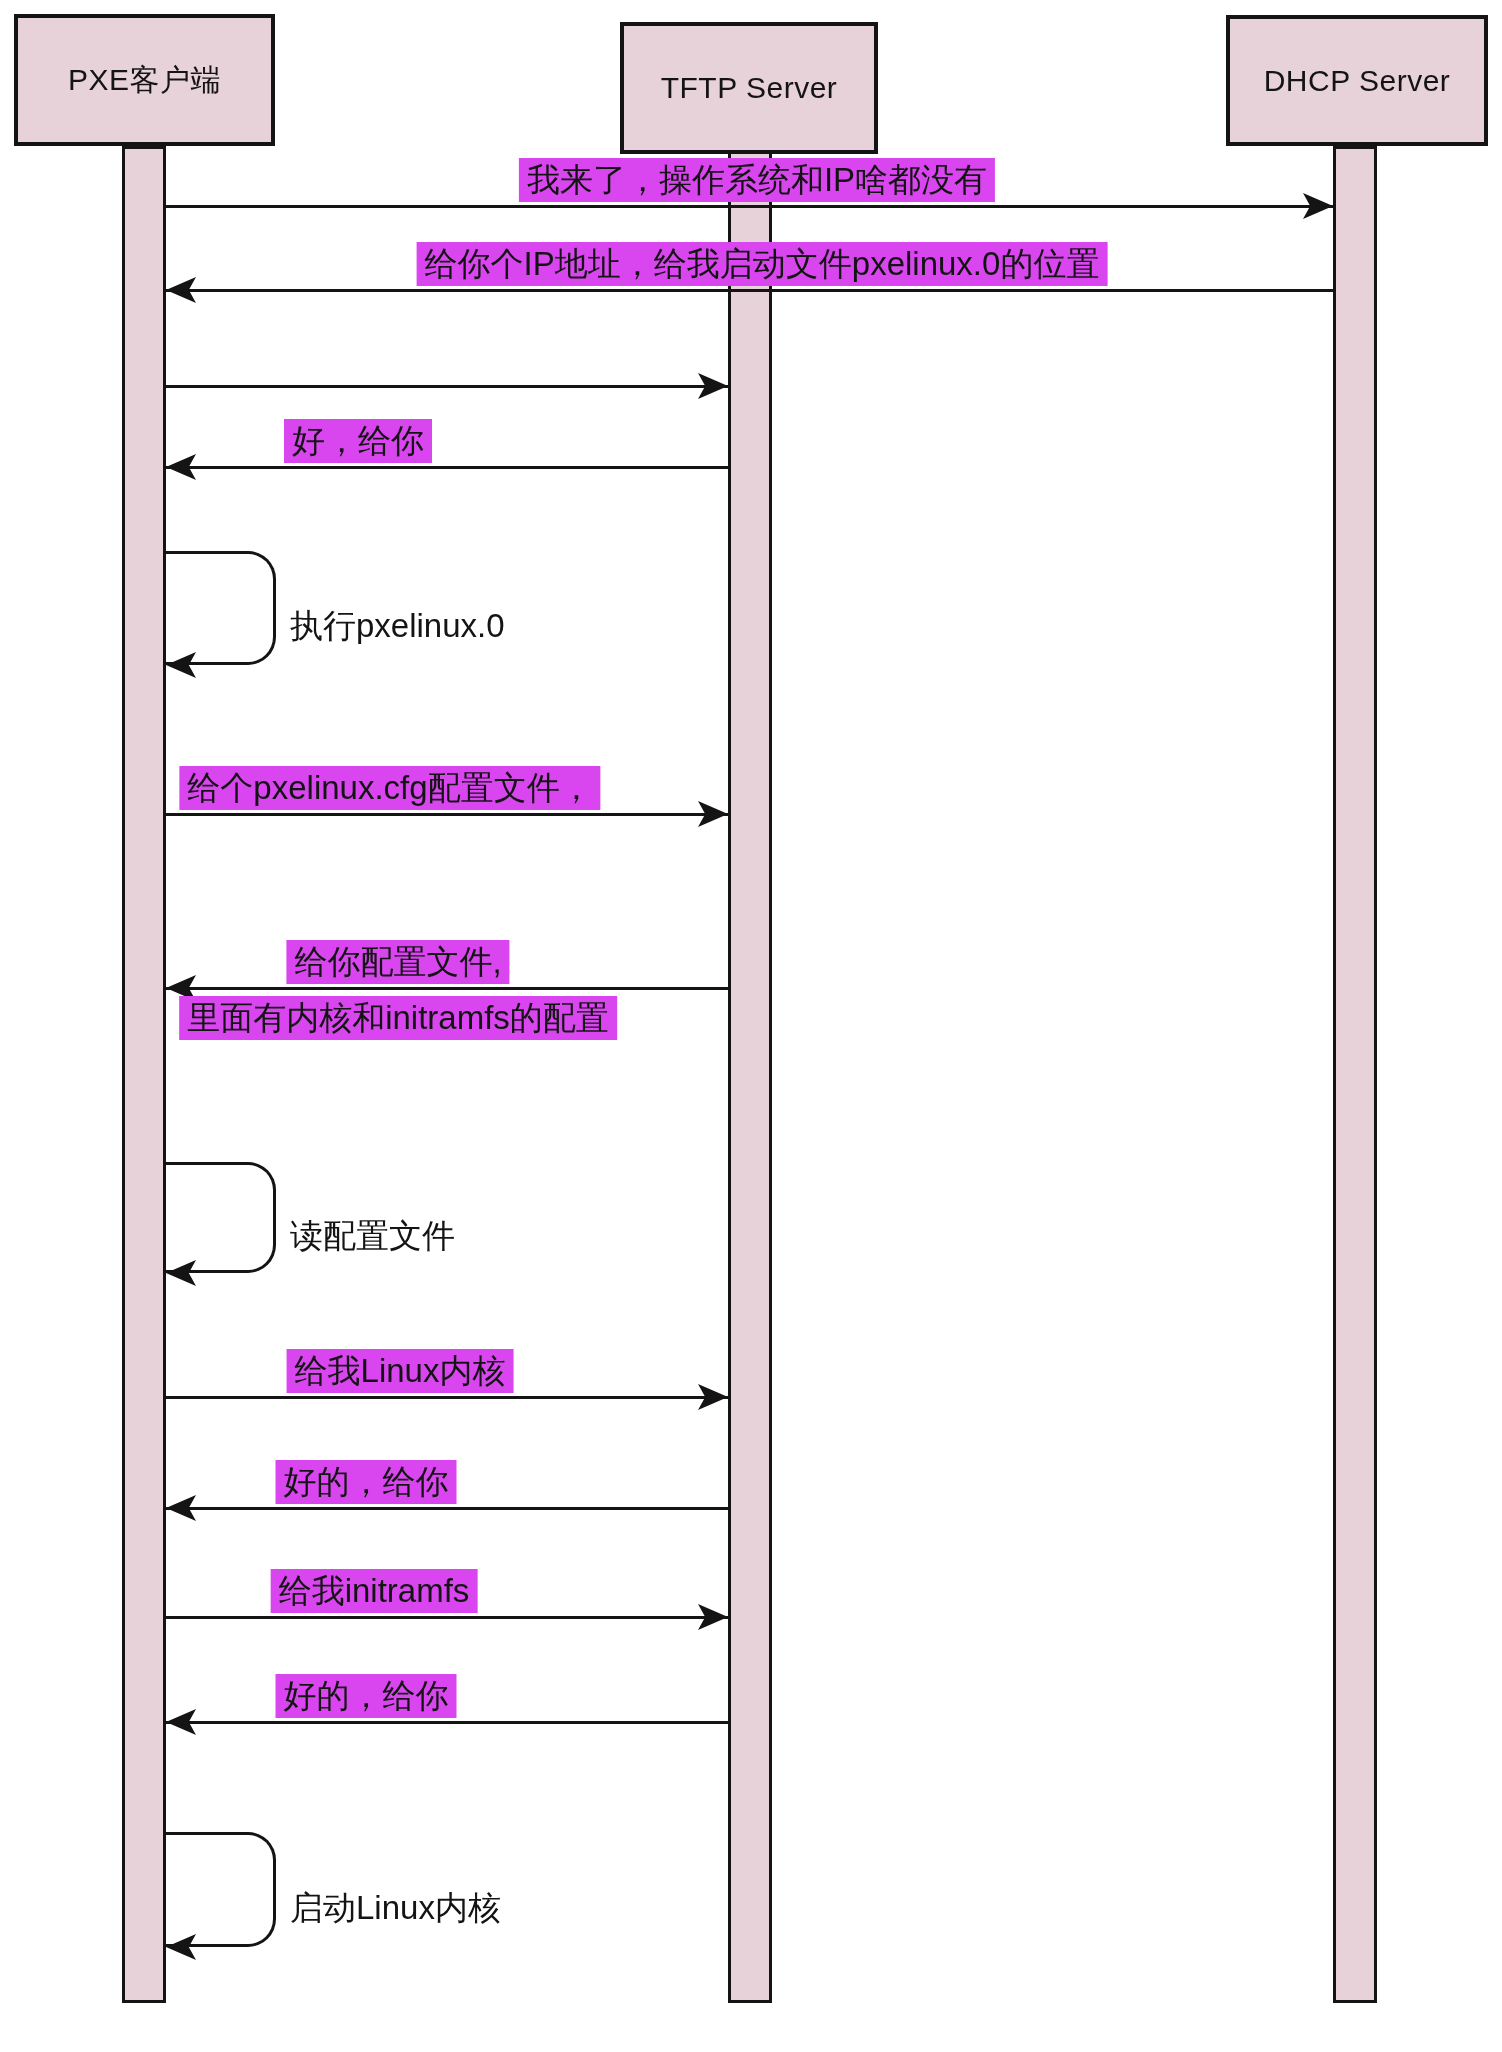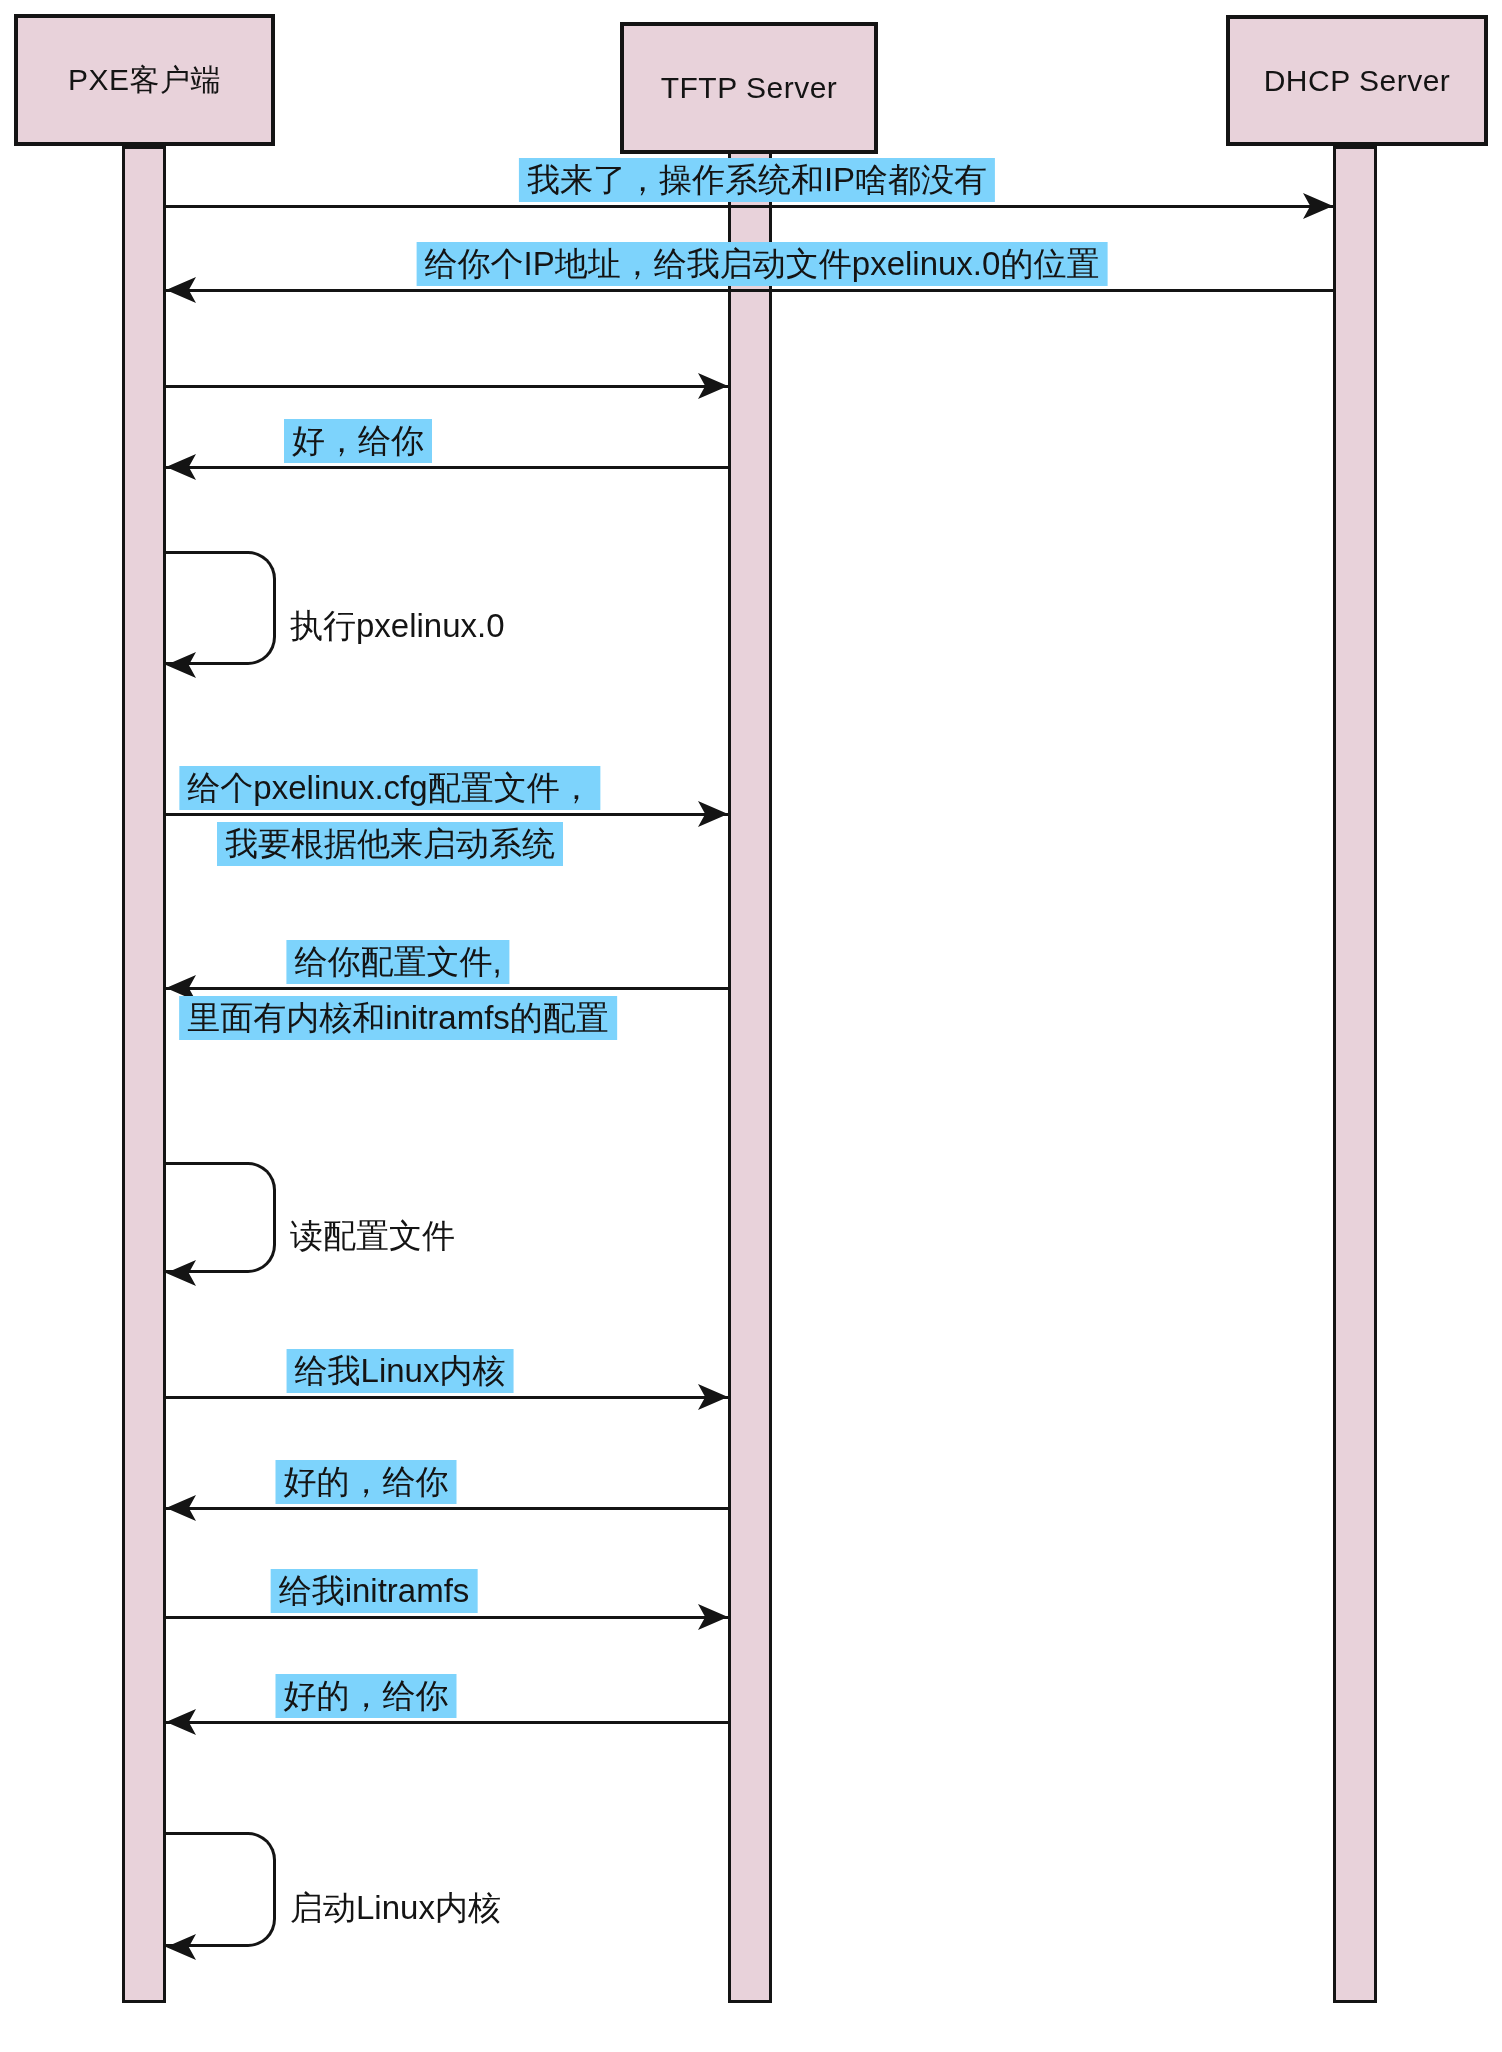--- a/index.html
+++ b/index.html
@@ -40,21 +40,21 @@
     z-index:3;
   }
   .arrow-left{ clip-path:polygon(0% 50%, 100% 0%, 76% 50%, 100% 100%); }
   .arrow-right{ clip-path:polygon(100% 50%, 0% 0%, 24% 50%, 0% 100%); }
   .msg-label{
     position:absolute;
     font-size:33px;
     line-height:44px;
     height:44px;
     white-space:nowrap;
-    background:#7dd3fc;
+    background:#d946ef;
     padding:0 8px;
     transform:translateX(-50%);
     z-index:3;
     text-align:center;
   }
   .self-loop{
     position:absolute;
     box-sizing:border-box;
     border:3px solid #141414;
     border-left:none;
@@ -98,21 +98,20 @@
     <div class="arrow-head arrow-right" style="left: 698px; top: 373px;"></div>
     <div class="msg-line" style="left: 166px; top: 465.5px; width: 562px;"></div>
     <div class="arrow-head arrow-left" style="left: 166px; top: 454px;"></div>
     <div class="msg-label" style="left: 358px; top: 419px;">好，给你</div>
     <div class="self-loop" style="left: 166px; top: 551px; width: 110px; height: 114px; border-radius: 0px 28px 28px 0px;"></div>
     <div class="arrow-head arrow-left" style="left: 166px; top: 652px;"></div>
     <div class="self-label" style="left: 290px; top: 610px;">执行pxelinux.0</div>
     <div class="msg-line" style="left: 166px; top: 812.5px; width: 562px;"></div>
     <div class="arrow-head arrow-right" style="left: 698px; top: 801px;"></div>
     <div class="msg-label" style="left: 390px; top: 766px;">给个pxelinux.cfg配置文件，</div>
-    <div class="msg-label" style="left: 390px; top: 822px;">我要根据他来启动系统</div>
     <div class="msg-line" style="left: 166px; top: 986.5px; width: 562px;"></div>
     <div class="arrow-head arrow-left" style="left: 166px; top: 975px;"></div>
     <div class="msg-label" style="left: 398px; top: 940px;">给你配置文件,</div>
     <div class="msg-label" style="left: 398px; top: 996px;">里面有内核和initramfs的配置</div>
     <div class="self-loop" style="left: 166px; top: 1162px; width: 110px; height: 111px; border-radius: 0px 28px 28px 0px;"></div>
     <div class="arrow-head arrow-left" style="left: 166px; top: 1260px;"></div>
     <div class="self-label" style="left: 290px; top: 1219.5px;">读配置文件</div>
     <div class="msg-line" style="left: 166px; top: 1395.5px; width: 562px;"></div>
     <div class="arrow-head arrow-right" style="left: 698px; top: 1384px;"></div>
     <div class="msg-label" style="left: 400px; top: 1349px;">给我Linux内核</div>

